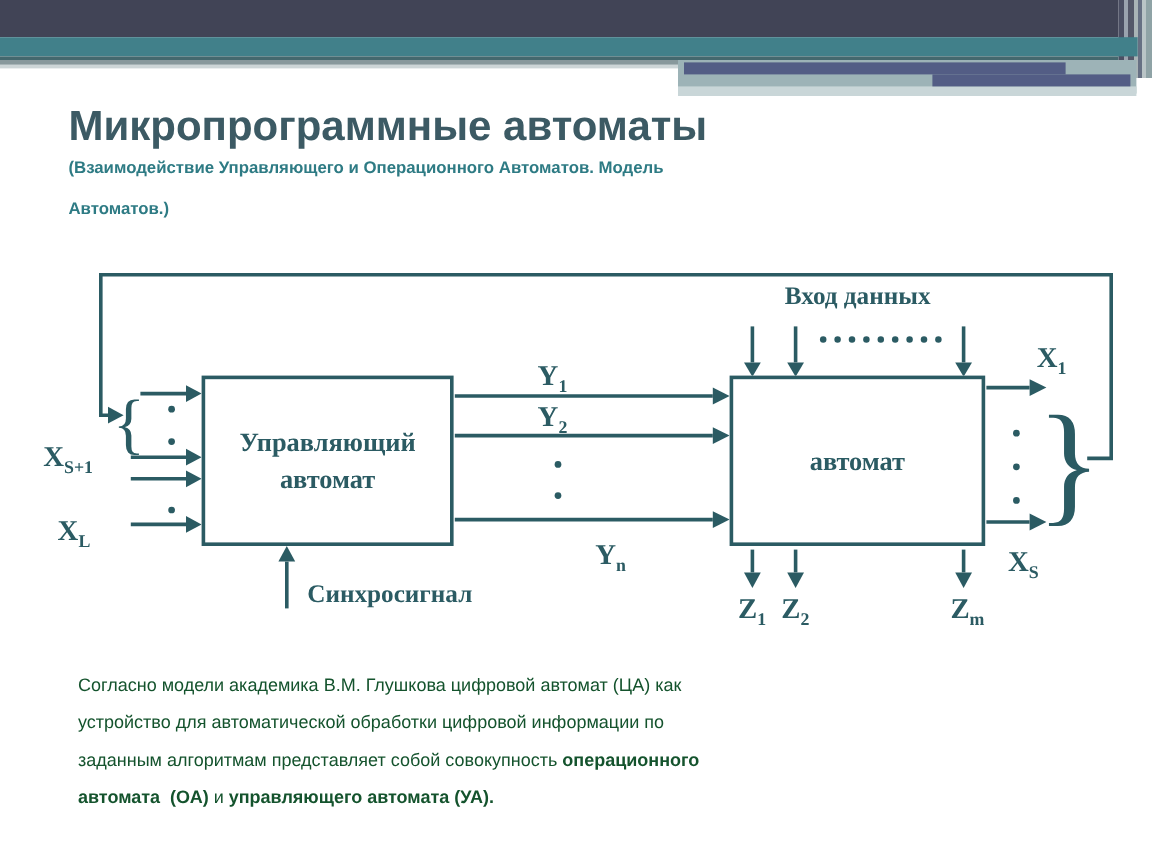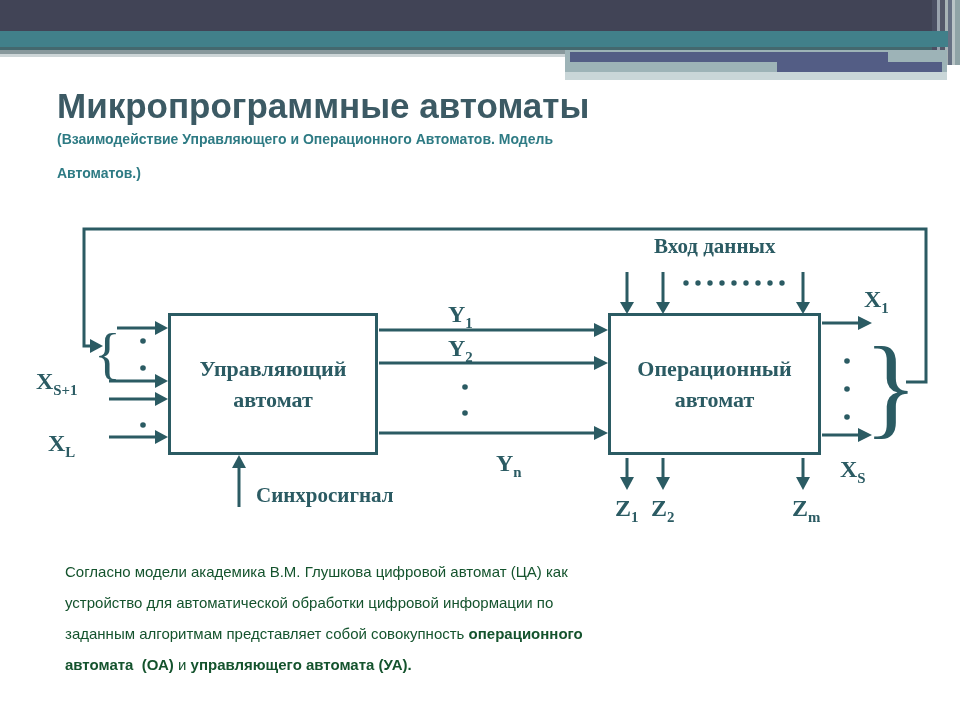--- a/index.html
+++ b/index.html
@@ -132,21 +132,20 @@
       <circle cx="847" cy="389" r="2.8"></circle>
       <circle cx="847" cy="417" r="2.8"></circle>
   </g>
 </svg>
 
 <div class="abs dbox box-control">
   <span>Управляющий</span>
   <span>автомат</span>
 </div>
 <div class="abs dbox box-oper">
-  <span>Операционный</span>
   <span>автомат</span>
 </div>
 
 <div class="abs brace brace-left">{</div>
 <div class="abs brace brace-right">}</div>
 
 <div class="abs dtext" style="left:654px;top:234px;">Вход данных</div>
 <div class="abs dtext" style="left:256px;top:454px;margin-top:29px;">Синхросигнал</div>
 
 <div class="abs dlabel" style="left:864px;top:286px;"><span>X</span><sub>1</sub></div>

